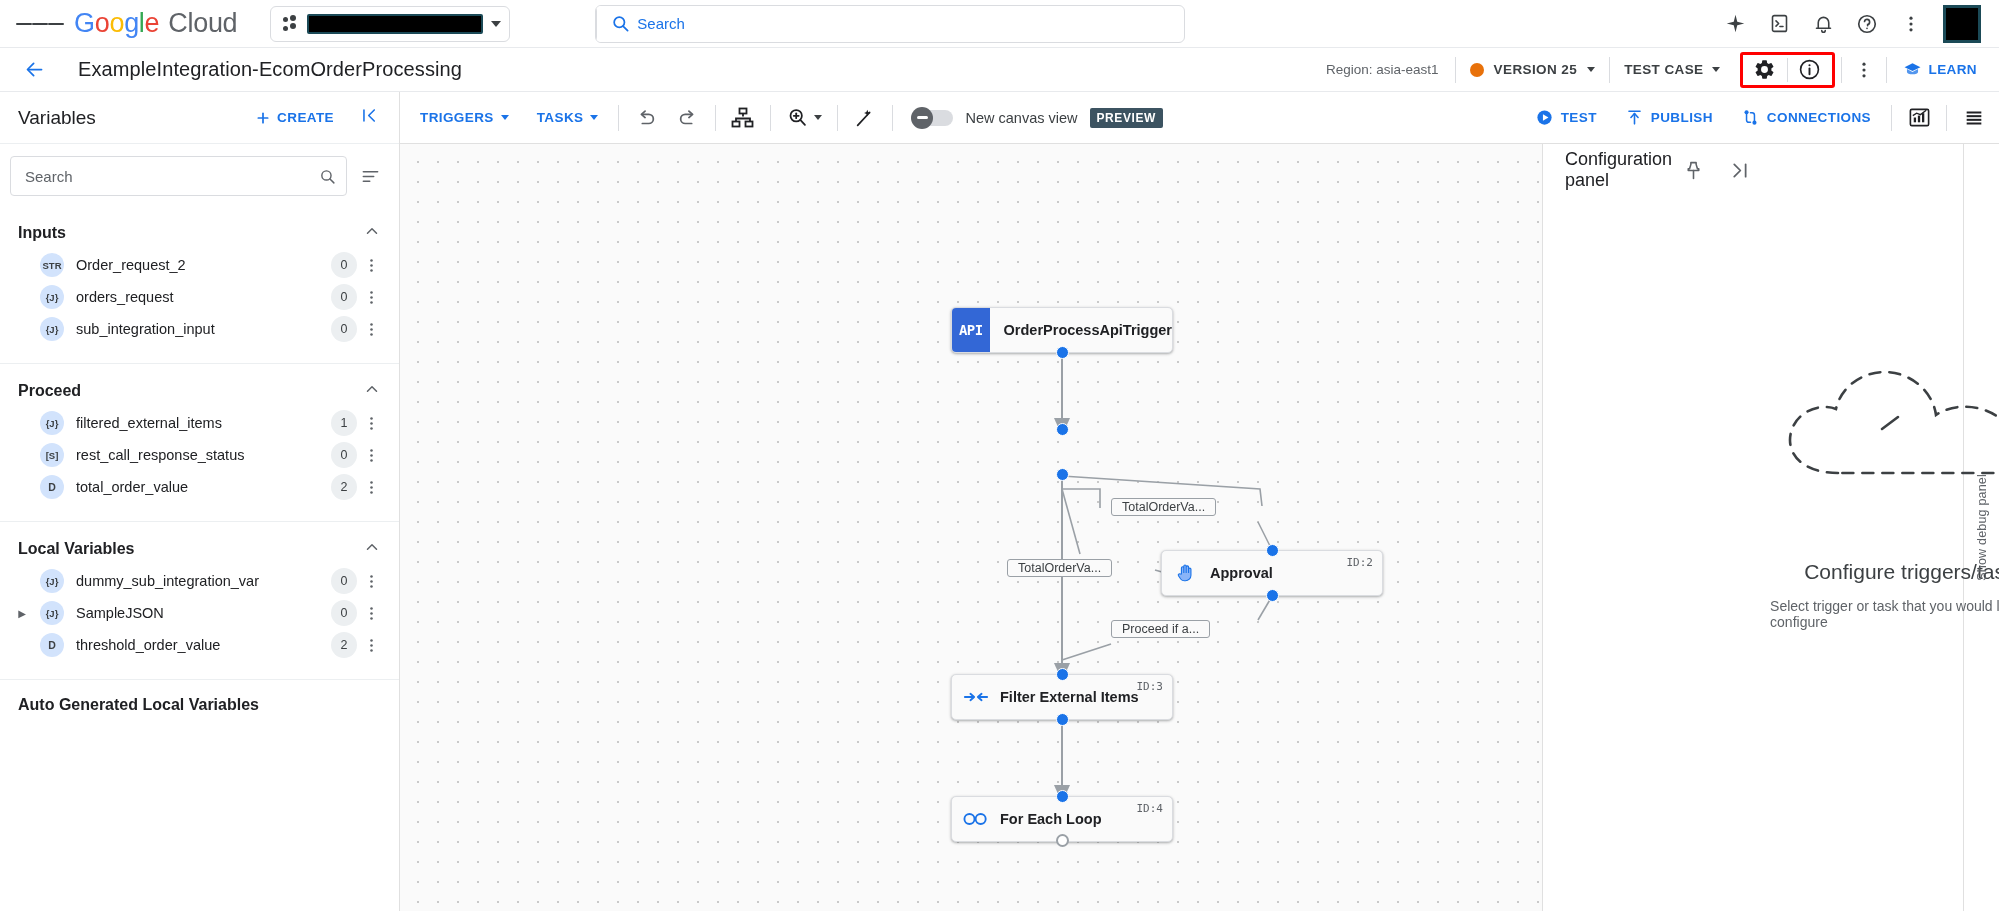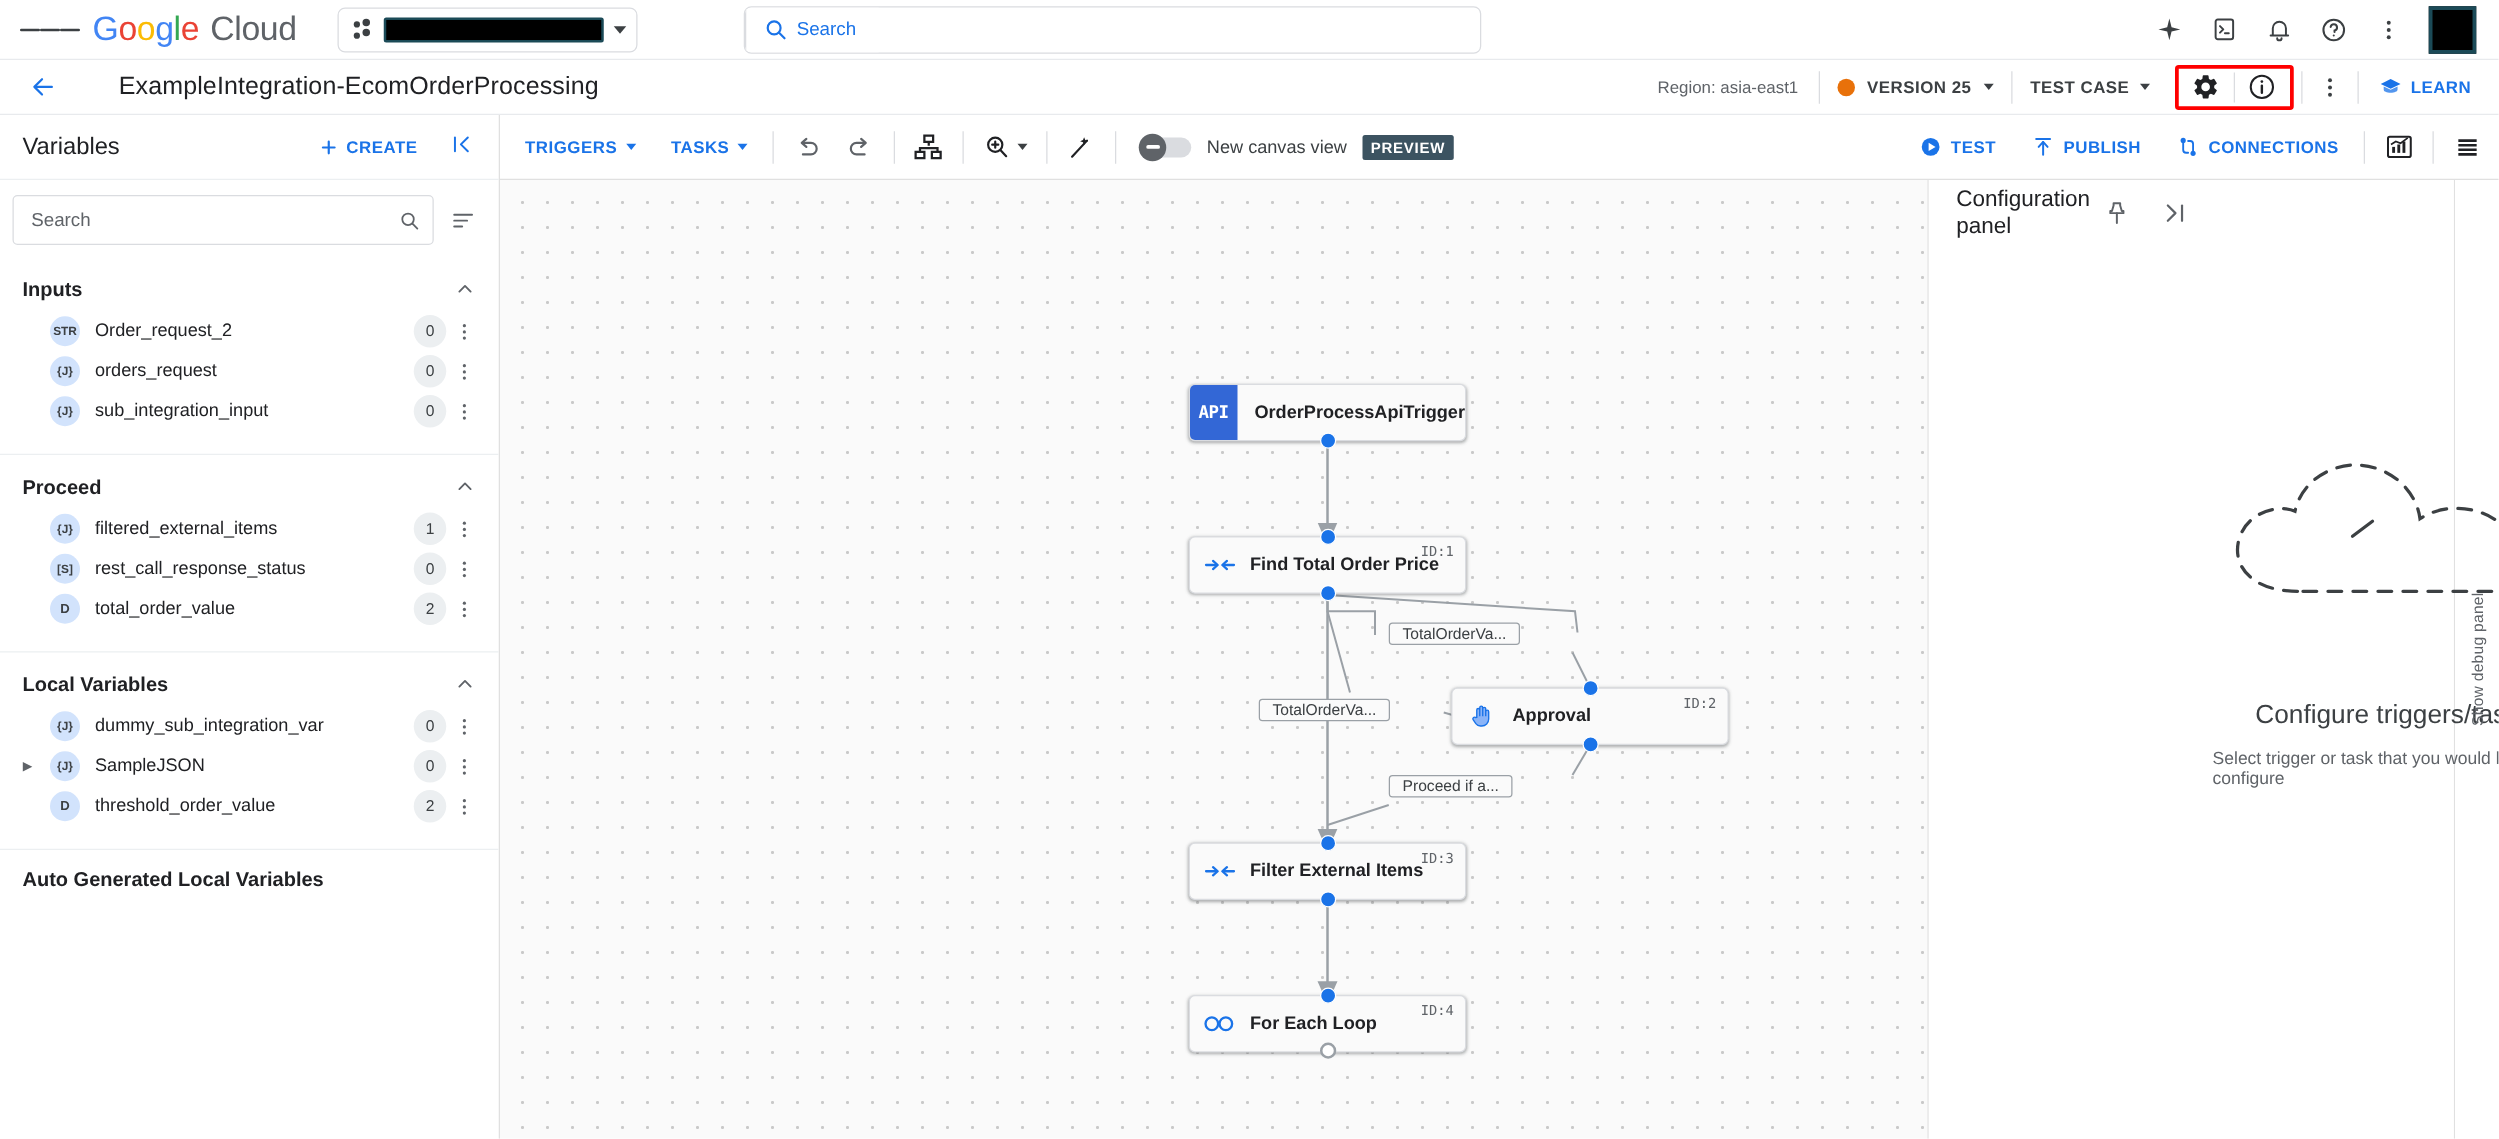--- a/index.html
+++ b/index.html
@@ -74,21 +74,21 @@
   .avatar-redacted { width:38px; height:38px; background:#000; border:3px solid #1b4a57; margin-left:8px; }
 
   
   .subheader {
     height: 44px; min-height:44px;
     display:flex; align-items:center;
     background:#fff; border-bottom:1px solid #e8eaed;
     padding: 0 14px 0 10px;
   }
   .back-arrow { width:32px;height:32px; display:flex;align-items:center;justify-content:center; color:#1a73e8; cursor:pointer; font-size:22px; margin-left:8px;}
-  .page-title { margin-left: 45px; font-size: 20px; color:#202124; font-weight:400; letter-spacing:0.1px;}
+  .page-title { margin-left: 28px; font-size: 20px; color:#202124; font-weight:400; letter-spacing:0.1px;}
   .sub-right { margin-left:auto; display:flex; align-items:center; height:100%; }
   .region-label { font-size:13.5px; color:#5f6368; padding-right:16px; }
   .vdiv { width:1px; height:26px; background:#dadce0; }
   .version-chip { display:flex; align-items:center; gap:10px; padding: 0 14px; cursor:pointer; }
   .ver-dot { width:14px;height:14px;border-radius:50%; background:#E8710A;}
   .btn-caps { font-size:13.5px; font-weight:700; color:#3c4043; letter-spacing:0.4px; }
   .testcase-chip { display:flex; align-items:center; gap:8px; padding:0 14px; cursor:pointer;}
   .caret-sm { width:0;height:0;border-left:4.5px solid transparent;border-right:4.5px solid transparent;border-top:5.5px solid #3c4043;}
   .redbox {
     border: 3px solid #FF0000; border-radius: 3px;
@@ -672,32 +672,20 @@
 
             <line x1="662" y1="577" x2="662" y2="650" stroke="#9aa0a6" stroke-width="2" marker-end="url(#arw)"></line>
           </svg>
 
           <div class="node" style="left:551px; top:163px; width:222px; height:46px;">
             <div class="apibadge">API</div>
             <div class="nlabel" style="margin-left:14px">OrderProcessApiTrigger</div>
           </div>
           <div class="port" style="left:656px; top:202px;"></div>
 
-          <div class="node" style="left:551px; top:285px; width:222px; height:46px;">
-            <div class="nicon">
-              <svg width="26" height="20" viewBox="0 0 28 20" fill="none" stroke="#1a73e8" stroke-width="2">
-                <line x1="2" y1="10" x2="11" y2="10" stroke-linecap="round"></line>
-                <polyline points="8,6.5 12,10 8,13.5" stroke-linecap="round" stroke-linejoin="round"></polyline>
-                <line x1="26" y1="10" x2="17" y2="10" stroke-linecap="round"></line>
-                <polyline points="20,6.5 16,10 20,13.5" stroke-linecap="round" stroke-linejoin="round"></polyline>
-              </svg>
-            </div>
-            <div class="nlabel">Find Total Order Price</div>
-            <div class="nid">ID:1</div>
-          </div>
           <div class="port" style="left:656px; top:279px;"></div>
           <div class="port" style="left:656px; top:324px;"></div>
 
           <div class="node" style="left:761px; top:406px; width:222px; height:46px;">
             <div class="nicon">
               <svg width="22" height="22" viewBox="0 0 24 24" fill="#8ab4f8" stroke="#1a73e8" stroke-width="1.2">
                 <path d="M7 13 V6.5 a1.3 1.3 0 0 1 2.6 0 V12 V4.5 a1.3 1.3 0 0 1 2.6 0 V12 V5.5 a1.3 1.3 0 0 1 2.6 0 V12 V8 a1.3 1.3 0 0 1 2.6 0 v6.5 a6 6 0 0 1-6 6 h-1.2 a5 5 0 0 1-4-2 L3.8 15 a1.4 1.4 0 0 1 2-1.9 z"></path>
               </svg>
             </div>
             <div class="nlabel">Approval</div>

